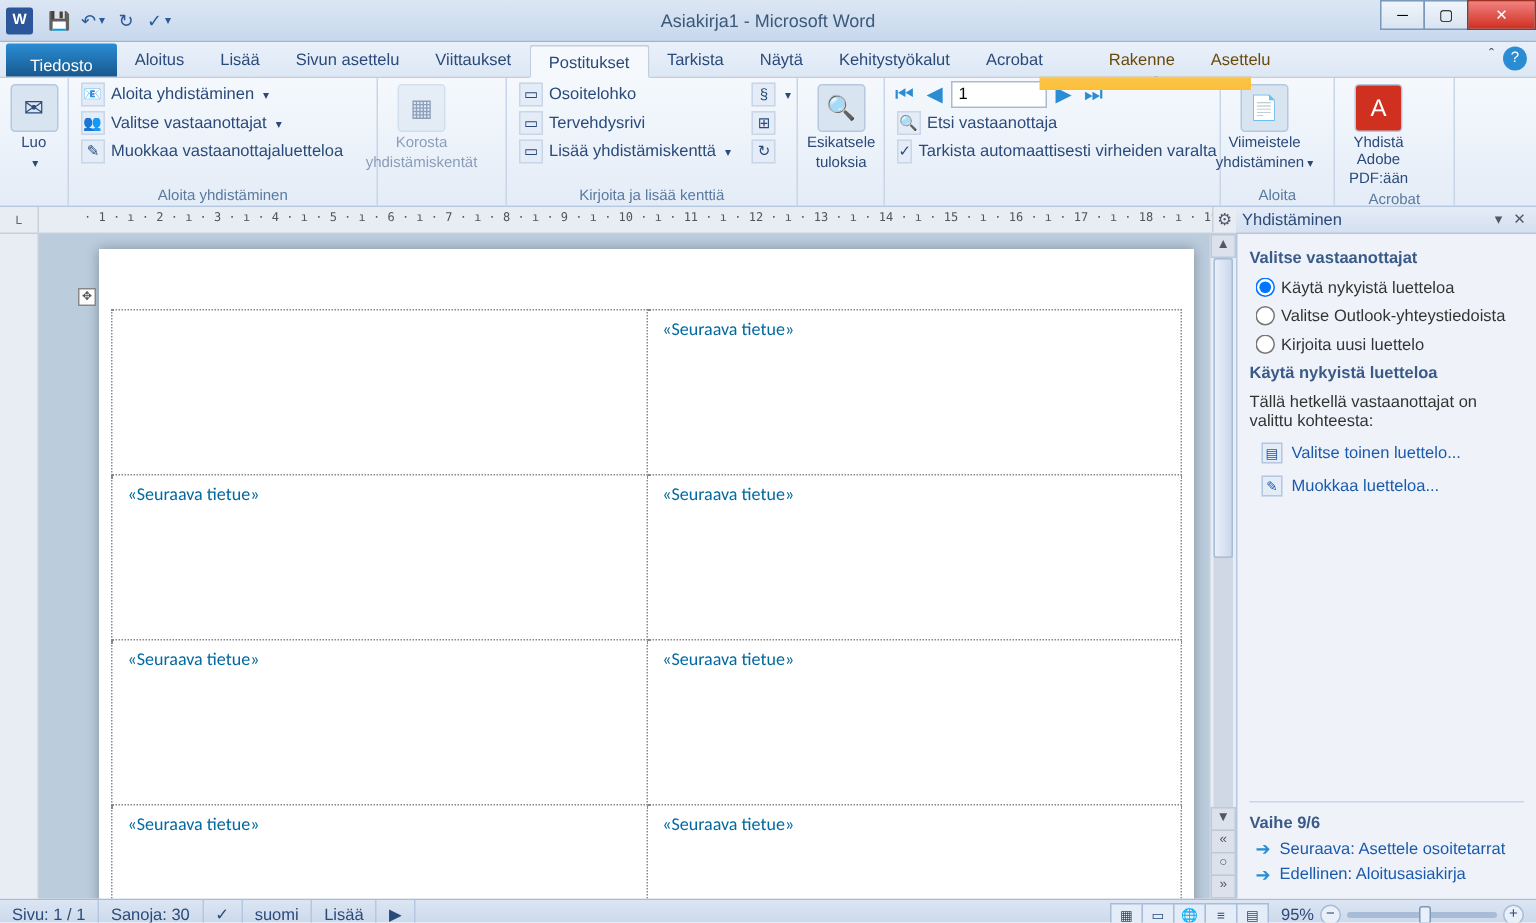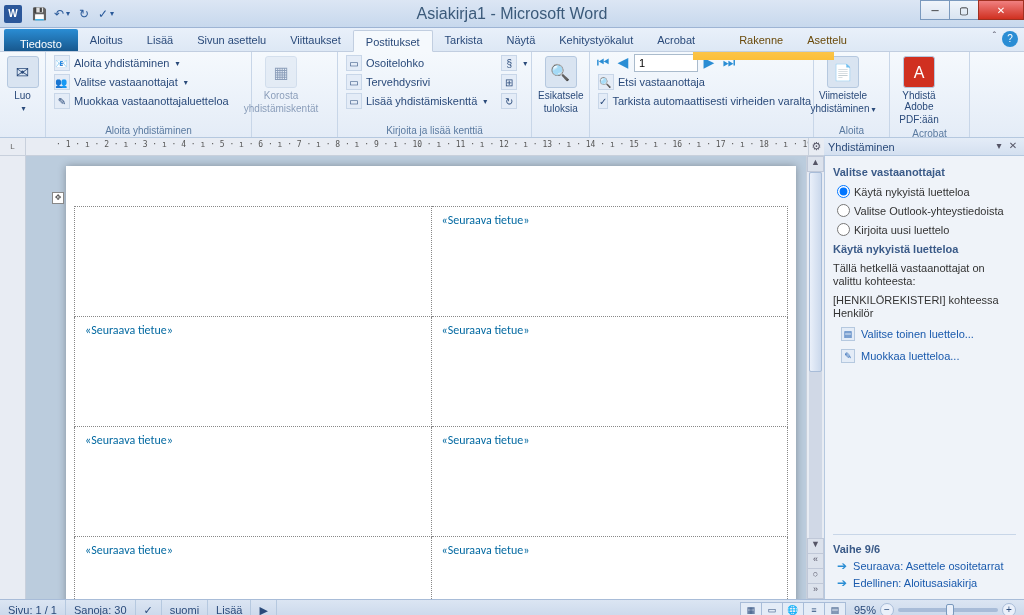--- a/index.html
+++ b/index.html
@@ -3,21 +3,21 @@
 <meta charset="utf-8">
 <style>
 * { margin: 0; padding: 0; box-sizing: border-box; font-family: "Segoe UI", Tahoma, sans-serif; }
 body { width: 1024px; height: 615px; overflow: hidden; background: #fff; font-size: 11px; }
 
 
 .titlebar { height: 28px; background: linear-gradient(#dce6f4, #c7d8ed); display: flex; align-items: center; border-bottom: 1px solid #9db4d4; position: relative; }
 .app-icon { width: 18px; height: 18px; background: #2b579a; margin: 0 4px; color: white; font-weight: bold; font-size: 10px; text-align: center; line-height: 18px; border-radius: 2px; }
 .qat { display: flex; gap: 2px; align-items: center; margin-left: 4px; }
 .qat-btn { width: 20px; height: 20px; display: flex; align-items: center; justify-content: center; color: #2a5a9a; font-size: 12px; cursor: pointer; }
-.title-text { position: absolute; left: 50%; transform: translateX(-50%); color: #3b5a7a; font-size: 16px; }
+.title-text { position: absolute; left: 50%; transform: translateX(-50%); color: #3b5a7a; font-size: 12px; }
 .contextual-tab { position: absolute; right: 190px; top: 0; height: 28px; background: linear-gradient(#fdd26e, #fbbf3a); padding: 0 30px; color: #6a4a0a; font-size: 11px; line-height: 28px; font-weight: 500; margin-top: 32px; }
 .win-controls { position: absolute; right: 0; top: 0; display: flex; }
 .win-btn { width: 30px; height: 20px; display: flex; align-items: center; justify-content: center; font-size: 10px; border: 1px solid #7a99bd; background: linear-gradient(#f0f5fb, #d9e4f1); margin-left: -1px; cursor: pointer; }
 .win-btn.close { background: linear-gradient(#f08080, #d03020); color: white; width: 46px; border-color: #a03020; }
 
 
 .tabs-row { height: 24px; background: linear-gradient(#e9f0fa, #dde8f5); display: flex; align-items: flex-end; border-bottom: 1px solid #c1cee0; position: relative; }
 .file-tab { background: linear-gradient(#2a8dd4, #18588e); color: white; height: 22px; padding: 4px 16px; line-height: 22px; font-size: 11px; margin-left: 4px; border-radius: 2px 2px 0 0; cursor: pointer; }
 .tab { height: 22px; padding: 0 12px; line-height: 22px; font-size: 11px; color: #2a4a7a; cursor: pointer; }
 .tab.active { background: #f5f9fd; border: 1px solid #c1cee0; border-bottom: 1px solid #f5f9fd; border-radius: 2px 2px 0 0; margin-bottom: -1px; }
@@ -326,21 +326,20 @@
       <label class="tp-radio">
           <input type="radio" style="">
           <span>Valitse Outlook-yhteystiedoista</span>
         </label>
       <label class="tp-radio">
           <input type="radio" style="">
           <span>Kirjoita uusi luettelo</span>
         </label>
       <div class="tp-section-title">Käytä nykyistä luetteloa</div>
       <div class="tp-text">Tällä hetkellä vastaanottajat on valittu kohteesta:</div>
-      <div class="tp-text">[HENKILÖREKISTERI] kohteessa Henkilör</div>
       <div class="tp-link">
           <span class="lico">▤</span>
           <span>Valitse toinen luettelo...</span>
         </div>
       <div class="tp-link">
           <span class="lico">✎</span>
           <span>Muokkaa luetteloa...</span>
         </div>
       <div class="tp-footer">
         <div class="tp-section-title">Vaihe 9/6</div>

